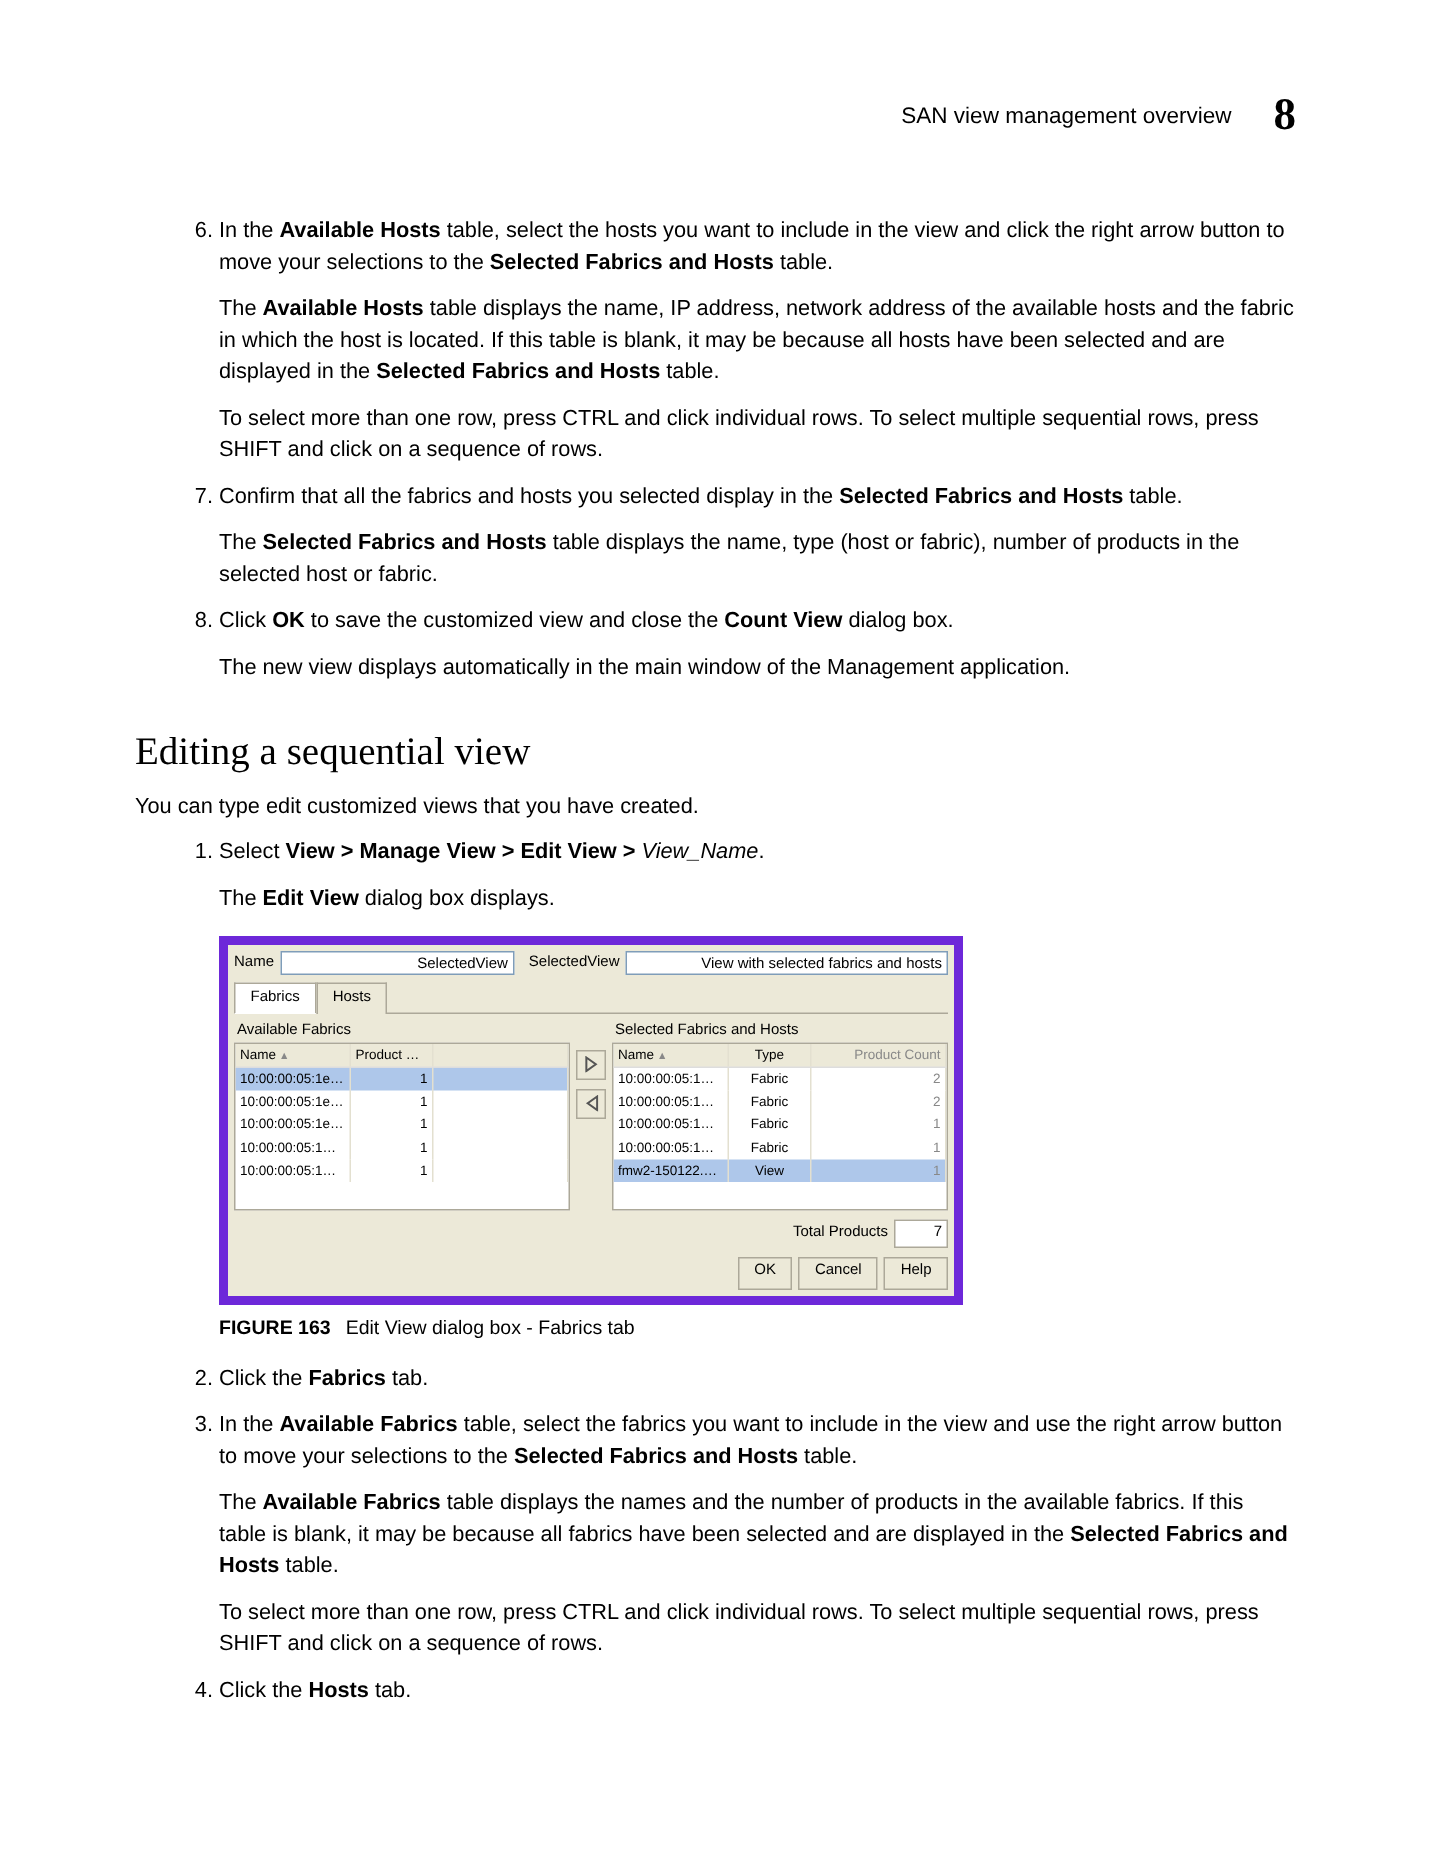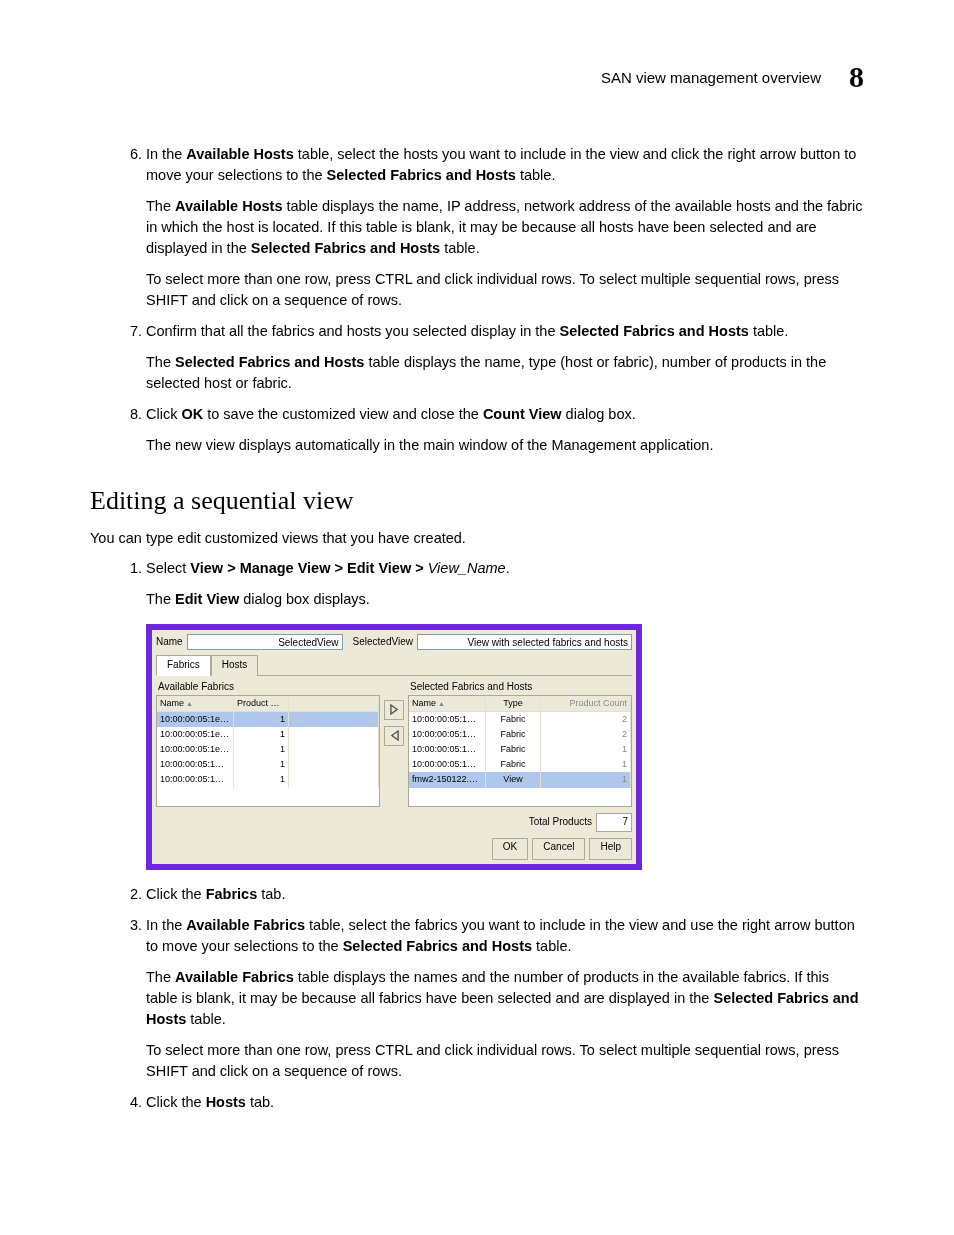--- a/index.html
+++ b/index.html
@@ -325,18 +325,19 @@
             <div class="totals">
               <span>Total Products</span>
               <span class="tot-box">7</span>
             </div>
             <div class="dlg-buttons">
               <div class="dlg-btn">OK</div>
               <div class="dlg-btn">Cancel</div>
               <div class="dlg-btn">Help</div>
             </div>
           </div>
+          <div class="figure-caption"><span class="label">FIGURE 163</span><span>Edit View dialog box - Fabrics tab</span></div>
         </div></li>
       <li>Click the <span class="bold">Fabrics</span> tab.</li>
       <li>In the <span class="bold">Available Fabrics</span> table, select the fabrics you want to include in the view and use the right arrow button to move your selections to the <span class="bold">Selected Fabrics and Hosts</span> table.<p>The <span class="bold">Available Fabrics</span> table displays the names and the number of products in the available fabrics. If this table is blank, it may be because all fabrics have been selected and are displayed in the <span class="bold">Selected Fabrics and Hosts</span> table.</p><p>To select more than one row, press CTRL and click individual rows. To select multiple sequential rows, press SHIFT and click on a sequence of rows.</p></li>
       <li>Click the <span class="bold">Hosts</span> tab.</li>
     </ol>
 </div>
 
 </body></html>

